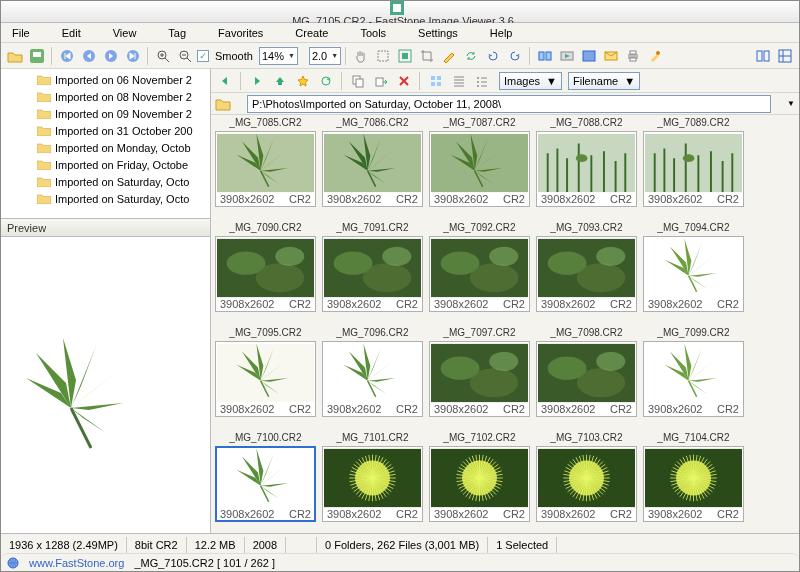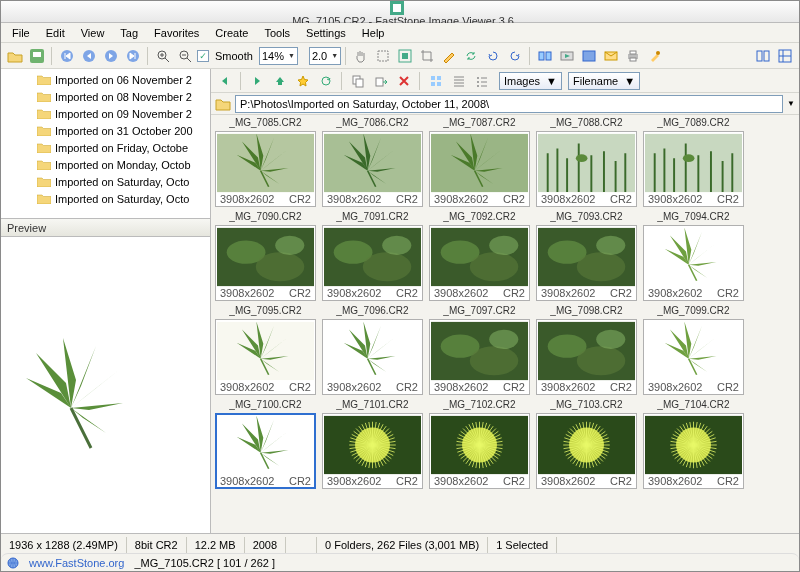--- a/index.html
+++ b/index.html
@@ -3,43 +3,43 @@
 <meta charset="utf-8">
 <style>
 * { box-sizing: border-box; margin: 0; padding: 0; font-family: Tahoma, Arial, sans-serif; font-size: 11px; }
 html, body { width: 800px; height: 572px; background: #ece9d8; overflow: hidden; }
 .window { width: 800px; height: 572px; border: 1px solid #8a8a8a; display: flex; flex-direction: column; background: #f4f3ee; }
 .titlebar { height: 22px; display: flex; align-items: center; padding: 0 4px; background: linear-gradient(#fdfdfd,#e8e8e8); border-bottom: 1px solid #bbb; flex-direction: column; }
 .titlebar .app-icon { width: 14px; height: 14px; margin-right: 6px; }
 .titlebar .title { flex: 1; color: #333; }
 .win-buttons { display: flex; gap: 4px; }
 .win-btn { width: 24px; height: 14px; border: 1px solid #999; background: #f7f7f7; display: flex; align-items: center; justify-content: center; font-size: 9px; color: #555; }
-.menubar { height: 20px; display: flex; align-items: center; padding: 0 4px; gap: 2px; background: #f4f3ee; border-bottom: 1px solid #d6d6d0; }
+.menubar { height: 20px; display: flex; align-items: center; padding: 0 4px; gap: 18px; background: #f4f3ee; border-bottom: 1px solid #d6d6d0; }
 .menubar span { padding: 2px 7px; cursor: default; }
 .toolbar1 { height: 26px; display: flex; align-items: center; padding: 0 4px; gap: 2px; background: #f4f3ee; border-bottom: 1px solid #d6d6d0; }
 .tbtn { width: 20px; height: 20px; display: flex; align-items: center; justify-content: center; border: 1px solid transparent; }
 .tsep { width: 2px; height: 18px; border-left: 1px solid #c9c9c0; margin: 0 2px; }
 .zoom-select { height: 18px; border: 1px solid #7f9db9; background: #fff; padding: 0 2px; font-size: 10px; display: flex; align-items: center; }
 .zoom-select .arrow { margin-left: 4px; font-size: 7px; color: #333; }
 .checkbox { width: 12px; height: 12px; border: 1px solid #7f9db9; background: #fff; display: inline-flex; align-items: center; justify-content: center; font-size: 9px; color: #3a7; }
 .content { flex: 1; display: flex; overflow: hidden; }
 .left-pane { width: 210px; display: flex; flex-direction: column; border-right: 1px solid #bbb; background: #fff; }
 .folder-tree { height: 150px; overflow: hidden; background: #fff; border-bottom: 1px solid #bbb; padding: 2px 0; }
 .folder-item { display: flex; align-items: center; height: 17px; padding-left: 36px; white-space: nowrap; overflow: hidden; }
 .folder-icon { width: 14px; height: 11px; margin-right: 4px; flex-shrink: 0; }
 .preview-header { height: 18px; background: linear-gradient(#f7f7f3,#e6e6de); border-bottom: 1px solid #bbb; display: flex; align-items: center; padding: 0 6px; color: #333; }
 .preview-area { flex: 1; background: #fff; display: flex; align-items: center; justify-content: center; }
 .preview-img { width: 190px; height: 145px; }
 .right-pane { flex: 1; display: flex; flex-direction: column; background: #f4f3ee; overflow: hidden; }
 .toolbar2 { height: 24px; display: flex; align-items: center; padding: 0 4px; gap: 3px; border-bottom: 1px solid #d6d6d0; }
 .view-select { height: 18px; border: 1px solid #7f9db9; background: linear-gradient(#fff,#e8ecf6); padding: 0 4px; font-size: 10px; display: flex; align-items: center; }
-.pathbar { height: 22px; display: flex; align-items: center; padding: 0 4px; gap: 4px; border-bottom: 1px solid #d6d6d0; }
+.pathbar { height: 22px; display: flex; align-items: center; padding: 0 4px; gap: 16px; border-bottom: 1px solid #d6d6d0; }
 .path-input { flex: 1; height: 18px; border: 1px solid #7f9db9; background: #fff; padding: 0 4px; display: flex; align-items: center; overflow: hidden; }
 .thumbs { flex: 1; background: #f4f3ee; overflow: hidden; padding: 2px 4px; }
-.thumb-row { display: flex; gap: 6px; margin-bottom: 4px; }
+.thumb-row { display: flex; gap: 6px; margin-bottom: 15px; }
 .thumb-cell { width: 101px; display: flex; flex-direction: column; align-items: center; }
 .thumb-label { height: 14px; font-size: 10px; color: #333; text-align: center; }
 .thumb-frame { width: 101px; height: 76px; background: #fff; border: 1px solid #b0b0b0; display: flex; flex-direction: column; padding: 1px; }
 .thumb-frame.selected { border: 2px solid #2f6fd0; padding: 0; }
 .thumb-image { flex: 1; }
 .thumb-info { height: 12px; display: flex; justify-content: space-between; align-items: flex-start; font-size: 8px; padding: 0 3px; color: #555; background: #fff; }
 .statusbar { height: 20px; border-top: 1px solid #bbb; display: flex; align-items: flex-end; background: #f4f3ee; font-size: 10px; }
 .status-seg { padding: 0 8px; border-right: 1px solid #c9c9c0; height: 16px; display: flex; align-items: center; }
 .statusbar2 { height: 18px; border-top: 1px solid #ddd; display: flex; align-items: center; background: #f4f3ee; font-size: 10px; padding: 0 6px; gap: 10px; border-radius: 7px; }
 svg { display: block; }
@@ -270,29 +270,29 @@
               </svg>
             </span>
             <span>Imported on 31 October 200</span>
           </div>
           <div class="folder-item">
             <span class="folder-icon">
               <svg width="14" height="11">
                 <path d="M0 2h5l1.5 1.5H14V11H0z" fill="#f5d67a" stroke="#c9a227" stroke-width="0.5"></path>
               </svg>
             </span>
-            <span>Imported on Friday, Octobe</span>
+            <span>Imported on Monday, Octob</span>
           </div>
           <div class="folder-item">
             <span class="folder-icon">
               <svg width="14" height="11">
                 <path d="M0 2h5l1.5 1.5H14V11H0z" fill="#f5d67a" stroke="#c9a227" stroke-width="0.5"></path>
               </svg>
             </span>
-            <span>Imported on Monday, Octob</span>
+            <span>Imported on Friday, Octobe</span>
           </div>
           <div class="folder-item">
             <span class="folder-icon">
               <svg width="14" height="11">
                 <path d="M0 2h5l1.5 1.5H14V11H0z" fill="#f5d67a" stroke="#c9a227" stroke-width="0.5"></path>
               </svg>
             </span>
             <span>Imported on Saturday, Octo</span>
           </div>
           <div class="folder-item">

